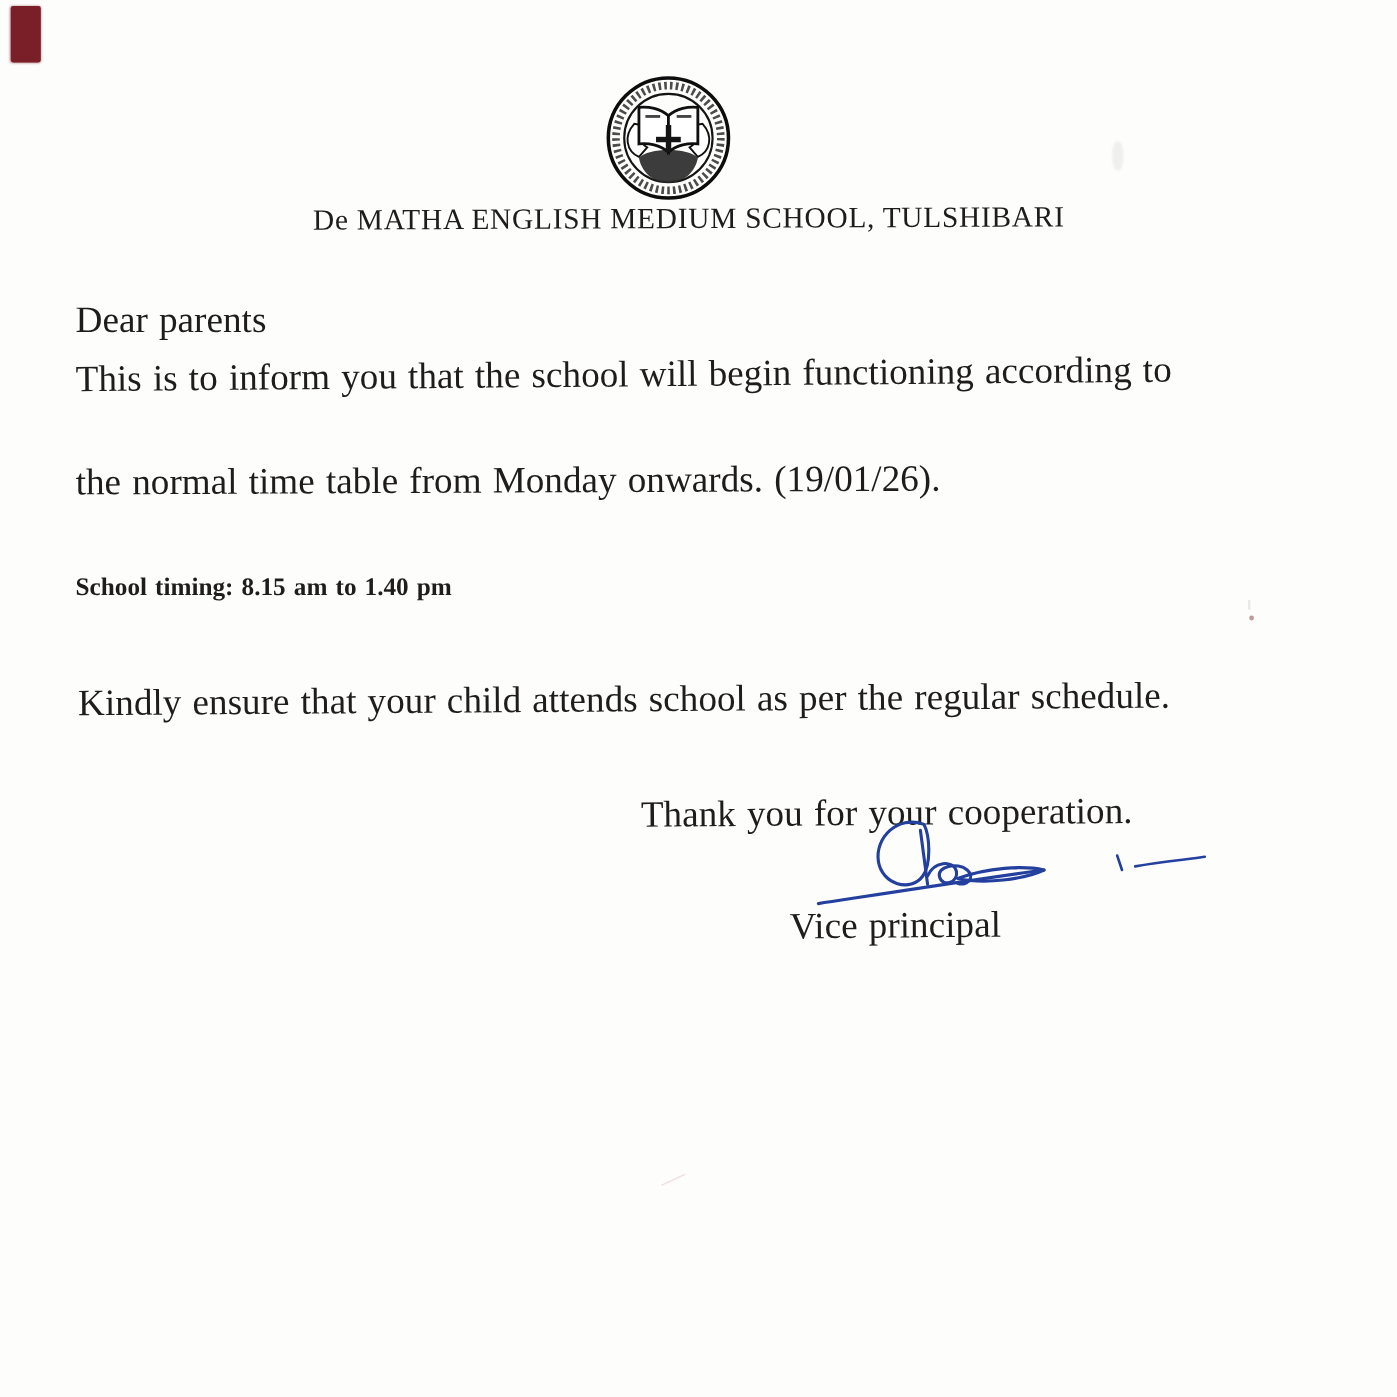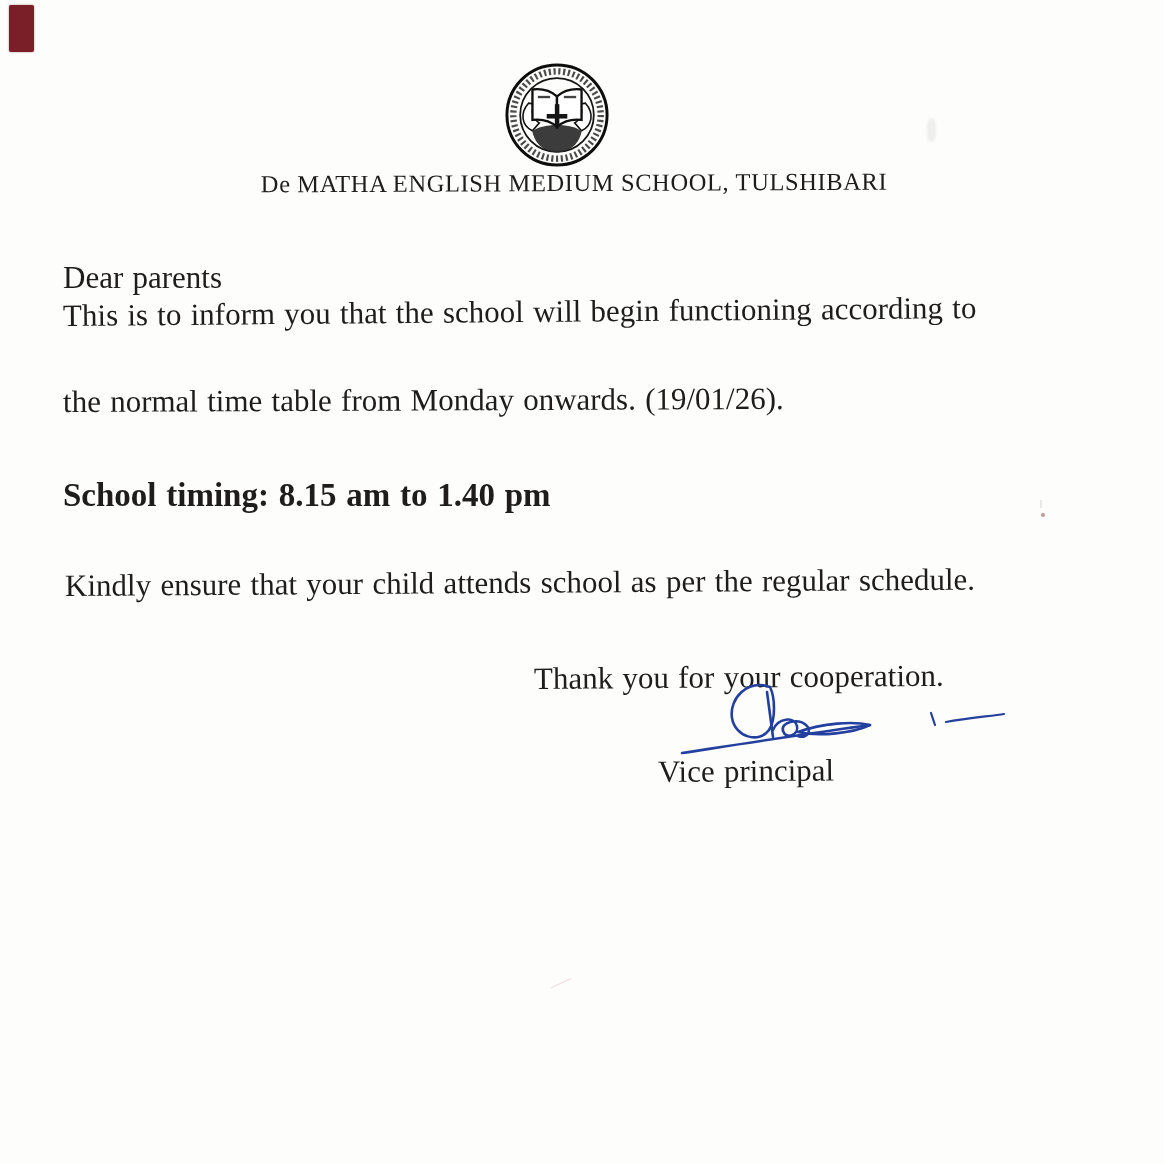--- a/index.html
+++ b/index.html
@@ -39,24 +39,24 @@
     transform: rotate(-0.25deg);
     white-space: nowrap;
   }
 
   .letter-line {
     font-size: 31px;
     white-space: nowrap;
     word-spacing: 1.5px;
     transform-origin: left center;
   }
-  .salutation   { left: 63px;  top: 260px; }
+  .salutation   { left: 63px;  top: 249px; }
   .body-line-1  { left: 63px;  top: 298px; transform: rotate(-0.5deg); }
   .body-line-2  { left: 63px;  top: 384px; transform: rotate(-0.25deg); }
-  .timing-line  { left: 63px;  top: 477px; font-weight: bold; font-size: 33px; }
+  .timing-line  { left: 63px;  top: 477px; font-weight: bold; font-size: 21px; }
   .body-line-3  { left: 65px;  top: 568px; transform: rotate(-0.4deg); }
   .closing-line { left: 534px; top: 661px; transform: rotate(-0.45deg); }
   .signoff      { left: 658px; top: 754px; transform: rotate(-0.5deg); }
 
   .bold-inline { font-weight: normal; }
 
   .signature-wrap {
     left: 648px; top: 680px;
     width: 372px; height: 110px;
   }

